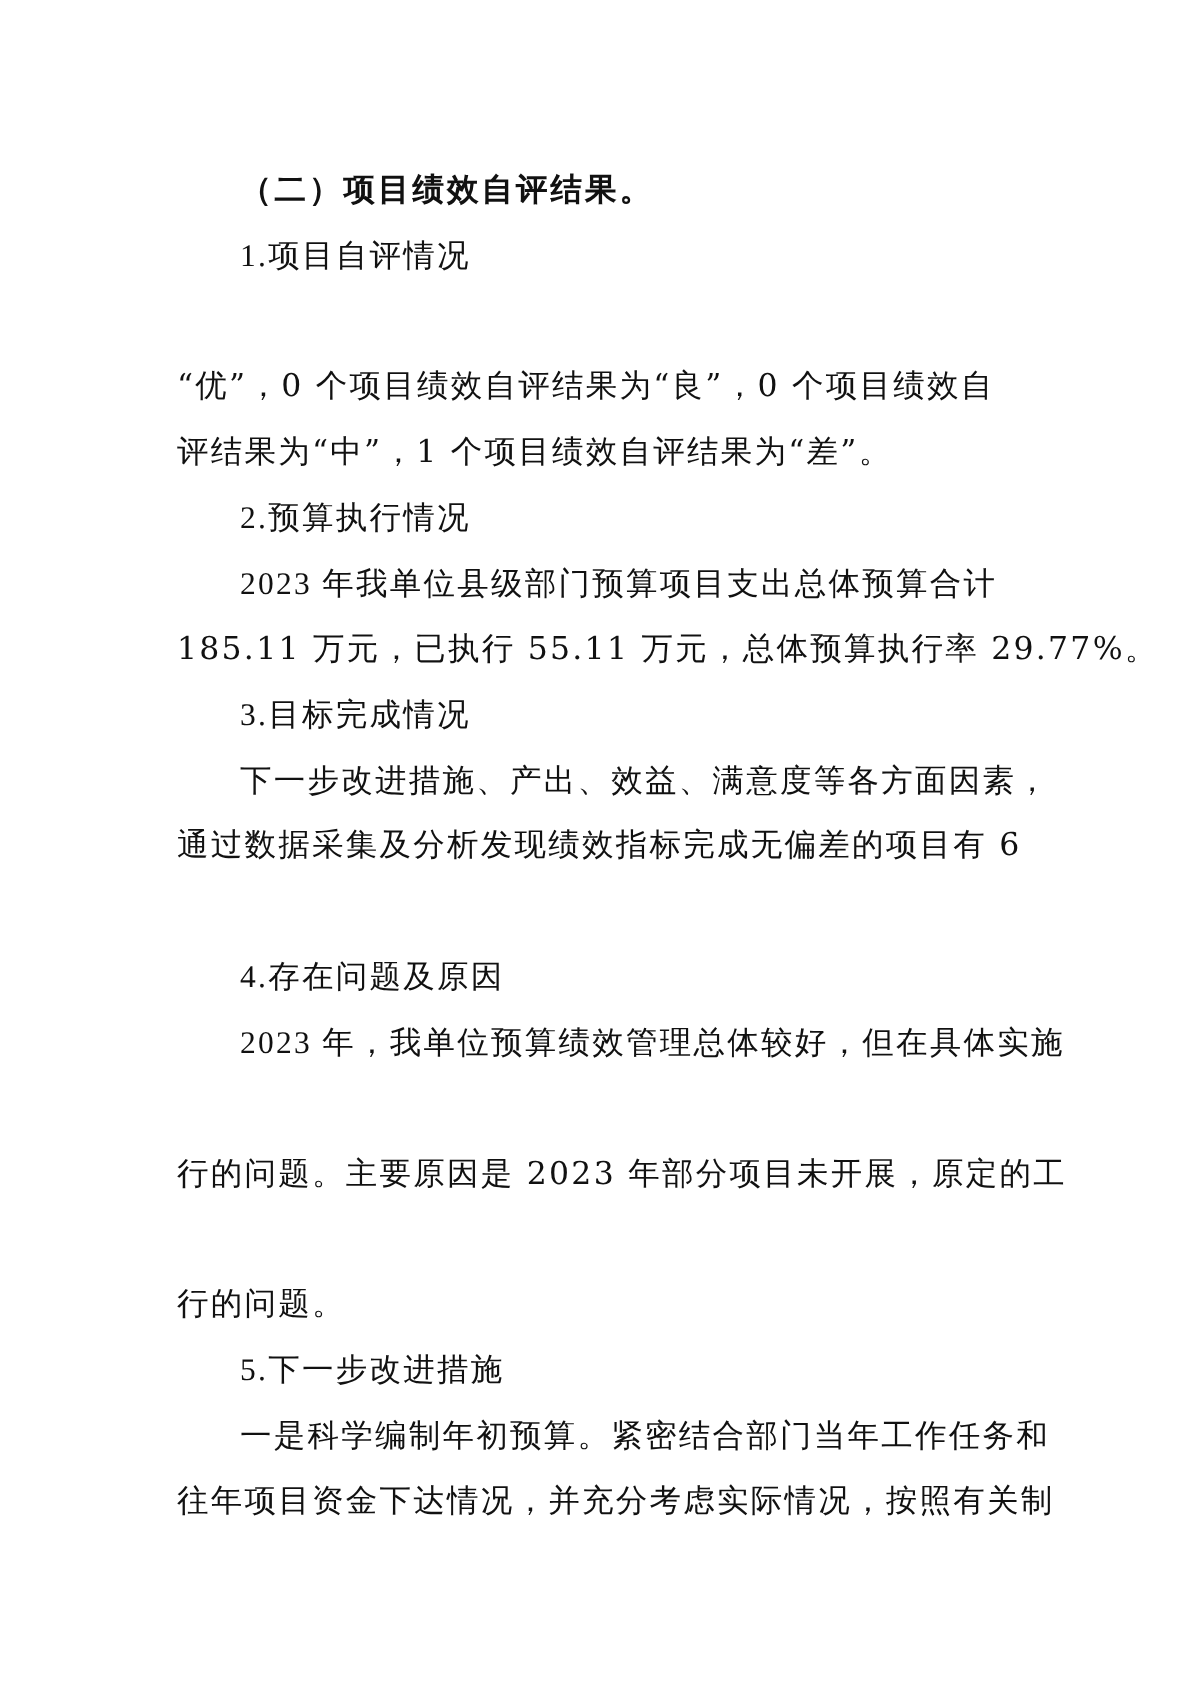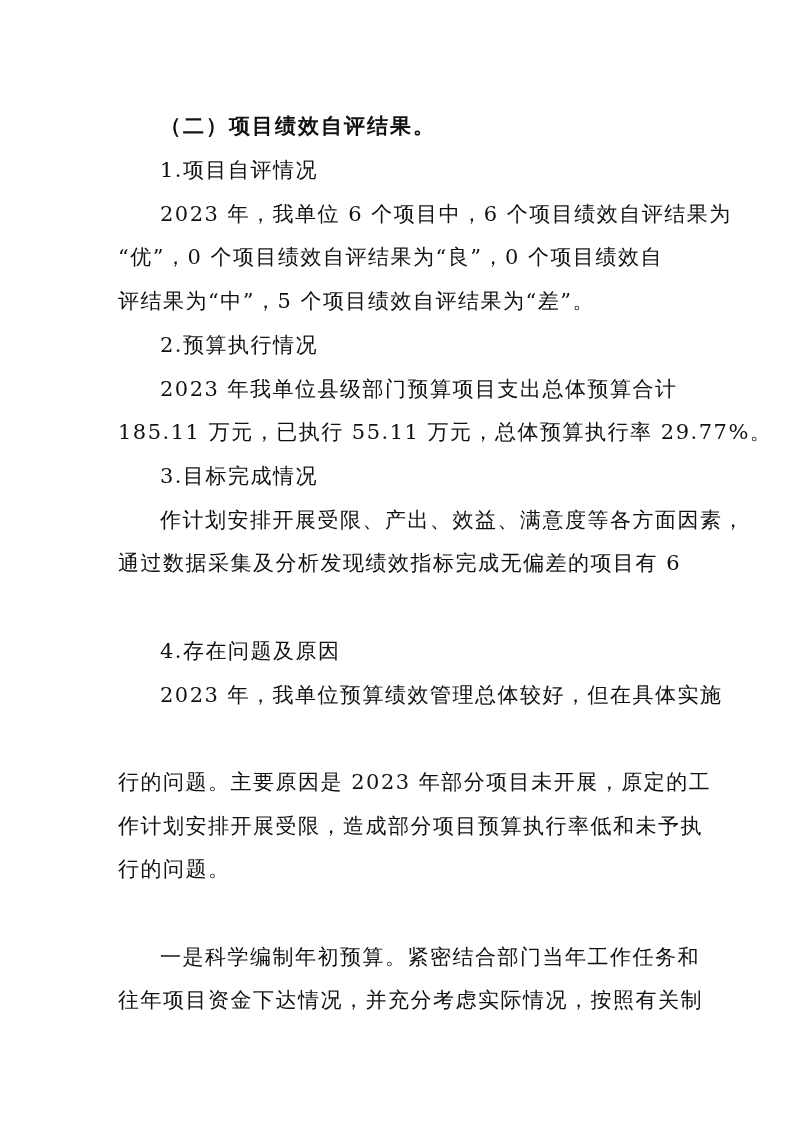--- a/index.html
+++ b/index.html
@@ -1,43 +1,42 @@
 <!DOCTYPE html>
 <html><head>
 <meta charset="utf-8">
 <style>
   html, body { margin: 0; padding: 0; background: #ffffff; }
   body { width: 794px; height: 1123px; position: relative; overflow: hidden; font-family: "DejaVu Serif", "Liberation Serif", serif; color: #111; }
   .page { position: absolute; left: 0; top: 0; width: 794px; height: 1123px; }
   .line { position: absolute; left: 118px; width: 560px; font-size: 21px; line-height: 28px; white-space: nowrap; letter-spacing: 1.5px; }
-  .indent { left: 160px; }
+  .indent { left: 160px; font-family: Liberation Serif, serif; }
   .heading { font-weight: bold; font-family: "DejaVu Sans", "Liberation Sans", sans-serif; letter-spacing: 2px; }
   .page-number { position: absolute; left: 0; width: 794px; top: 1050px; text-align: center; font-size: 11px; letter-spacing: 1px; }
 </style>
 </head>
 <body>
 
 <div class="page">
   <div class="line indent heading" style="top:112px">（二）项目绩效自评结果。</div>
 
   <div class="line indent" style="top:156px">1.项目自评情况</div>
-  <div class="line indent" style="top:200px">2023 年，我单位 6 个项目中，6 个项目绩效自评结果为</div>
   <div class="line" style="top:243px">“优”，0 个项目绩效自评结果为“良”，0 个项目绩效自</div>
-  <div class="line" style="top:287px">评结果为“中”，5 个项目绩效自评结果为“差”。</div>
+  <div class="line" style="top:287px">评结果为“中”，1 个项目绩效自评结果为“差”。</div>
 
   <div class="line indent" style="top:331px">2.预算执行情况</div>
   <div class="line indent" style="top:375px">2023 年我单位县级部门预算项目支出总体预算合计</div>
   <div class="line" style="top:418px">185.11 万元，已执行 55.11 万元，总体预算执行率 29.77%。</div>
 
   <div class="line indent" style="top:462px">3.目标完成情况</div>
-  <div class="line indent" style="top:506px">作计划安排开展受限、产出、效益、满意度等各方面因素，</div>
+  <div class="line indent" style="top:506px">下一步改进措施、产出、效益、满意度等各方面因素，</div>
   <div class="line" style="top:549px">通过数据采集及分析发现绩效指标完成无偏差的项目有 6</div>
 
   <div class="line indent" style="top:637px">4.存在问题及原因</div>
   <div class="line indent" style="top:681px">2023 年，我单位预算绩效管理总体较好，但在具体实施</div>
   <div class="line" style="top:768px">行的问题。主要原因是 2023 年部分项目未开展，原定的工</div>
-  <div class="line" style="top:812px">作计划安排开展受限，造成部分项目预算执行率低和未予执</div>
   <div class="line" style="top:855px">行的问题。</div>
 
+  <div class="line indent" style="top:899px">5.下一步改进措施</div>
   <div class="line" style="top:986px">往年项目资金下达情况，并充分考虑实际情况，按照有关制</div>
   <div class="line indent" style="top:943px">一是科学编制年初预算。紧密结合部门当年工作任务和</div>
 
 </div>
 
 </body></html>

